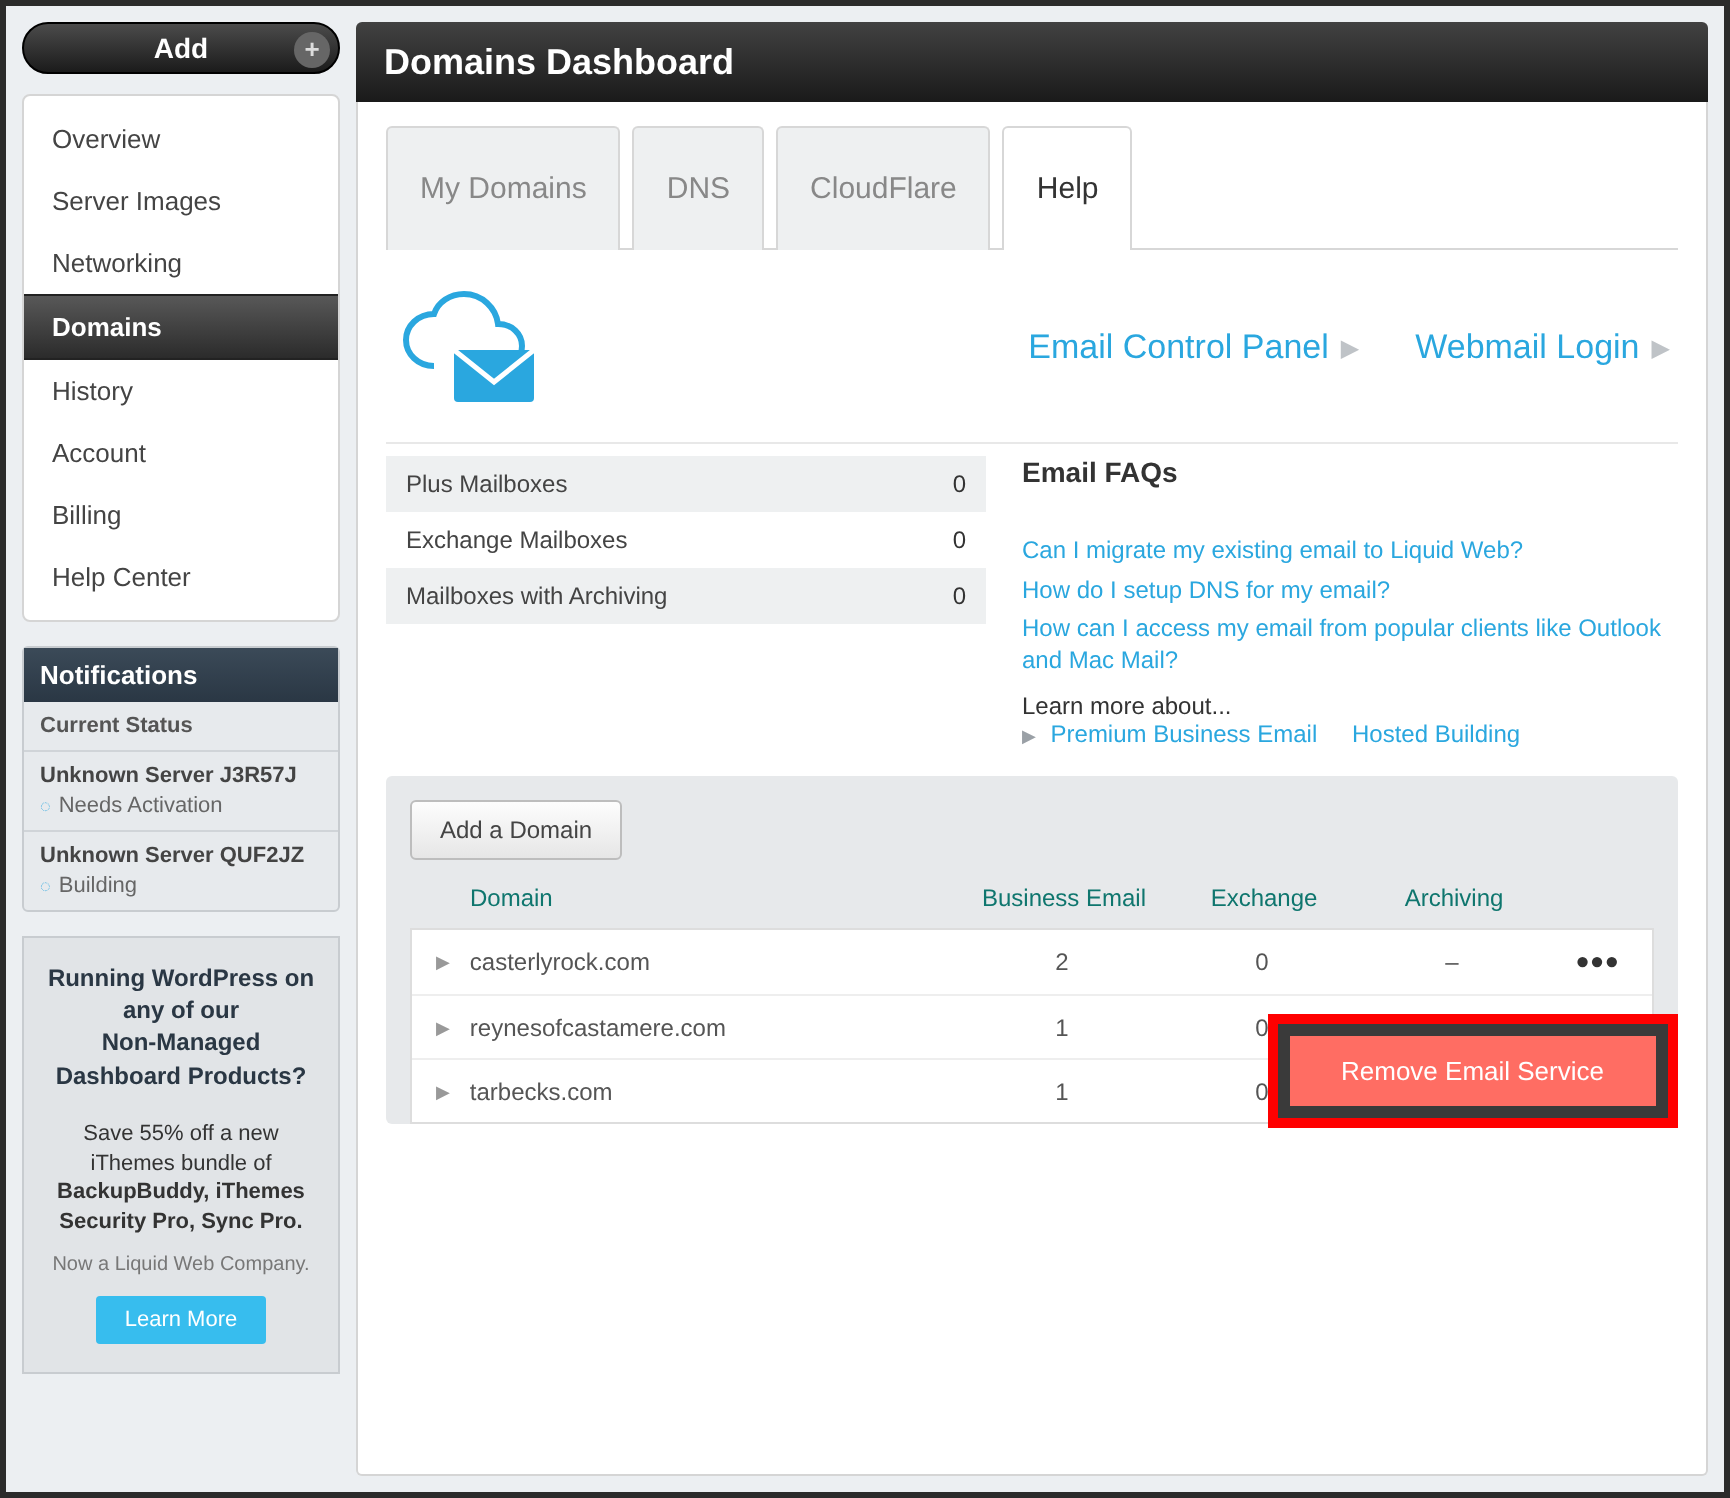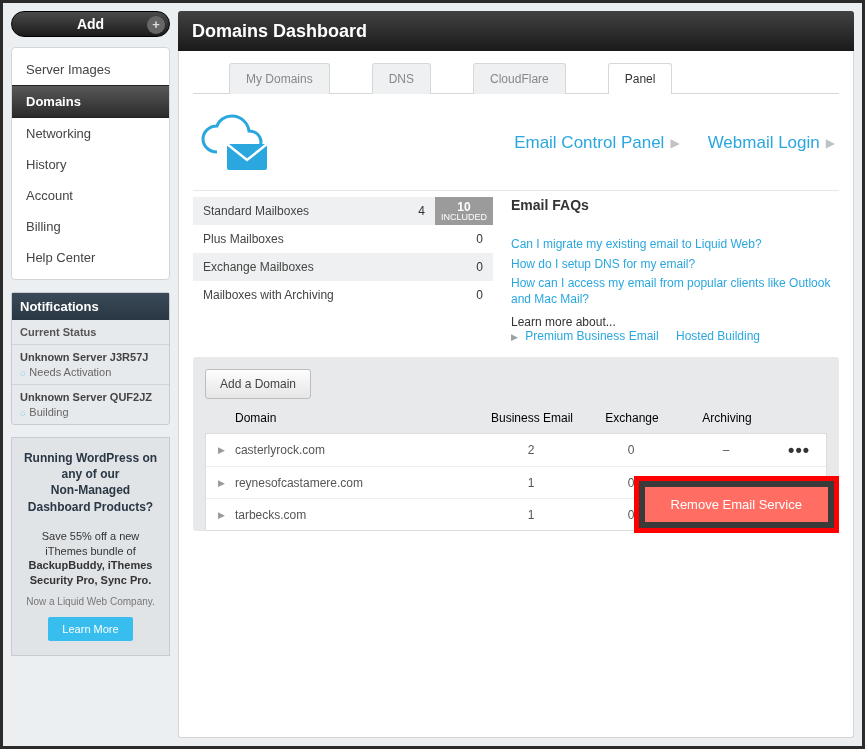--- a/index.html
+++ b/index.html
@@ -29,21 +29,21 @@
   .promo-mid { margin-top: 14px; font-size: 11px; line-height: 1.35; }
   .promo-small { margin-top: 8px; color: #777; font-size: 10px; }
   .learn-btn { display: inline-block; margin-top: 10px; background: #37bdee; color: #fff; font-size: 11px; padding: 6px 14px; border-radius: 2px; cursor: pointer; }
 
   .topbar { height: 40px; background: linear-gradient(#424242,#1a1a1a); border-radius: 3px 3px 0 0; display: flex; align-items: center; padding: 0 14px; }
   .topbar h1 { color: #fff; font-size: 18px; font-weight: bold; }
 
   .panel { background: #fff; border: 1px solid #d5d5d5; border-top: none; border-radius: 0 0 3px 3px; padding: 12px 14px; height: calc(100% - 40px); overflow: hidden; }
 
   .tabs { display: flex; border-bottom: 1px solid #d7d7d7; position: relative; gap: 6px; }
-  .tab { padding: 8px 16px; background: #eef0f1; border: 1px solid #d7d7d7; border-bottom: none; border-radius: 3px 3px 0 0; color: #888; font-size: 12px; cursor: pointer; margin-bottom: -1px; margin-left: 36px; }
+  .tab { padding: 22px 16px; background: #eef0f1; border: 1px solid #d7d7d7; border-bottom: none; border-radius: 3px 3px 0 0; color: #888; font-size: 15px; cursor: pointer; margin-bottom: -1px; }
   .tab.active { background: #fff; color: #333; }
 
   .hero { display: flex; align-items: center; padding: 20px 4px 18px; border-bottom: 1px solid #e8e8e8; }
   .hero-icon { width: 80px; height: 58px; }
   .hero-links { margin-left: auto; display: flex; gap: 28px; }
   .hero-link { color: #2aa7df; font-size: 17px; cursor: pointer; display: flex; align-items: center; gap: 6px; }
   .hero-link .tri { color: #bfc3c7; font-size: 12px; }
 
   .mid { display: flex; gap: 18px; padding-top: 6px; }
   .mailboxes { width: 300px; }
@@ -56,21 +56,21 @@
 
   .faqs { flex: 1; font-size: 12px; }
   .faqs h3 { font-size: 14px; color: #333; margin-bottom: 24px; }
   .faq-link { color: #2aa7df; display: block; margin: 4px 0; cursor: pointer; line-height: 1.3; }
   .learn-label { margin-top: 8px; color: #333; font-size: 12px; }
   .faq-sub { color: #2aa7df; cursor: pointer; font-size: 12px; margin-right: 14px; }
   .tri-sm { color: #9aa0a6; font-size: 9px; margin-right: 4px; }
 
   .domain-area { margin-top: 14px; background: #e7e9eb; border-radius: 3px; padding: 12px 12px 0; position: relative; }
   .add-domain-btn { background: linear-gradient(#fdfdfd,#e6e6e6); border: 1px solid #bdbdbd; border-radius: 3px; padding: 7px 14px; font-size: 12px; color: #444; cursor: pointer; }
-  .dom-hdr { display: flex; padding: 12px 10px 8px 30px; color: #000000; font-size: 12px; align-items: center; }
+  .dom-hdr { display: flex; padding: 12px 10px 8px 30px; color: #0f766e; font-size: 12px; align-items: center; }
   .col-domain { flex: 1; }
   .col-be { width: 110px; text-align: center; }
   .col-ex { width: 90px; text-align: center; }
   .col-ar { width: 100px; text-align: center; }
   .col-more { width: 40px; }
   .dom-table { background: #fff; border: 1px solid #ddd; }
   .dom-row { display: flex; align-items: center; height: 32px; padding: 0 10px 0 12px; border-top: 1px solid #eee; font-size: 12px; color: #555; }
   .dom-row:first-child { border-top: none; }
   .dom-row .expand { color: #999; font-size: 9px; margin-right: 10px; }
   .more-dots { font-weight: bold; font-size: 18px; letter-spacing: 1px; color: #333; cursor: pointer; text-align: right; padding-right: 6px; }
@@ -85,23 +85,24 @@
 <div class="frame">
   <div class="inner">
 
     <div class="left-col">
       <div class="add-btn">
         <span>Add</span>
         <span class="plus">+</span>
       </div>
 
       <div class="nav">
+        <div class="nav-item">Overview</div>
         <div class="nav-item">Server Images</div>
+        <div class="nav-item">Networking</div>
         <div class="nav-item active">Domains</div>
-        <div class="nav-item">Networking</div>
         <div class="nav-item">History</div>
         <div class="nav-item">Account</div>
         <div class="nav-item">Billing</div>
         <div class="nav-item">Help Center</div>
       </div>
 
       <div class="notif-box">
         <div class="notif-hdr">Notifications</div>
         <div class="notif-sec first">
           <div style="font-weight:bold;color:#555;">Current Status</div>
@@ -133,21 +134,21 @@
     <div class="right-col">
       <div class="topbar">
         <h1>Domains Dashboard</h1>
       </div>
 
       <div class="panel">
         <div class="tabs">
           <div class="tab">My Domains</div>
           <div class="tab">DNS</div>
           <div class="tab">CloudFlare</div>
-          <div class="tab active">Panel</div>
+          <div class="tab active">Help</div>
         </div>
 
         <div class="hero">
           <svg class="hero-icon" viewBox="0 0 80 58">
             <path d="M20 38c-8 0-14-6-14-13s6-13 14-13c2-6 8-10 15-10 9 0 16 7 17 15 7 0 12 5 12 11s-5 12-12 12" fill="none" stroke="#2aa7df" stroke-width="3"></path>
             <rect x="30" y="30" width="40" height="26" rx="2" fill="#2aa7df"></rect>
             <polyline points="30,30 50,46 70,30" fill="none" stroke="#fff" stroke-width="2.5"></polyline>
           </svg>
           <div class="hero-links">
             <div class="hero-link">
@@ -156,30 +157,20 @@
             </div>
             <div class="hero-link">
               <span>Webmail Login</span>
               <span class="tri">▶</span>
             </div>
           </div>
         </div>
 
         <div class="mid">
           <div class="mailboxes">
-            <div class="mb-row1">
-              <div class="mb-row" style="flex:1;">
-                <span>Standard Mailboxes</span>
-                <span class="val">4</span>
-              </div>
-              <div class="mb-badge">
-                <span class="n">10</span>
-                <span>INCLUDED</span>
-              </div>
-            </div>
             <div class="mb-row">
               <span>Plus Mailboxes</span>
               <span class="val">0</span>
             </div>
             <div class="mb-row">
               <span>Exchange Mailboxes</span>
               <span class="val">0</span>
             </div>
             <div class="mb-row">
               <span>Mailboxes with Archiving</span>

